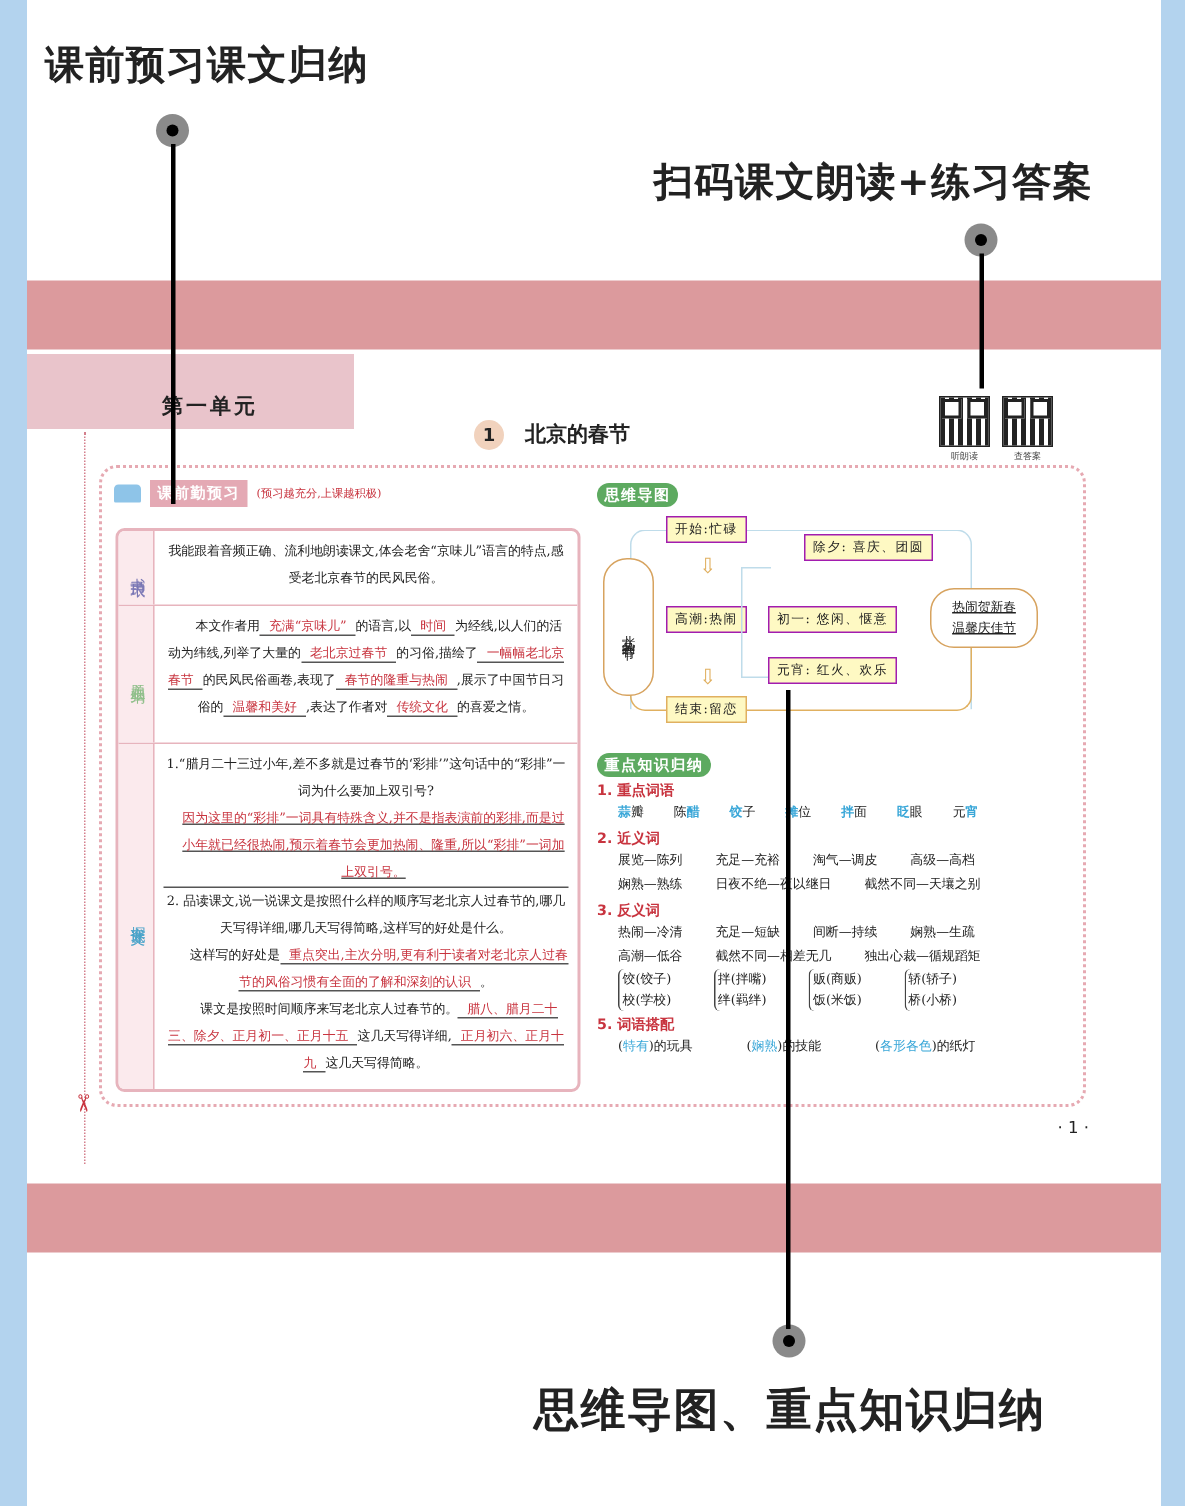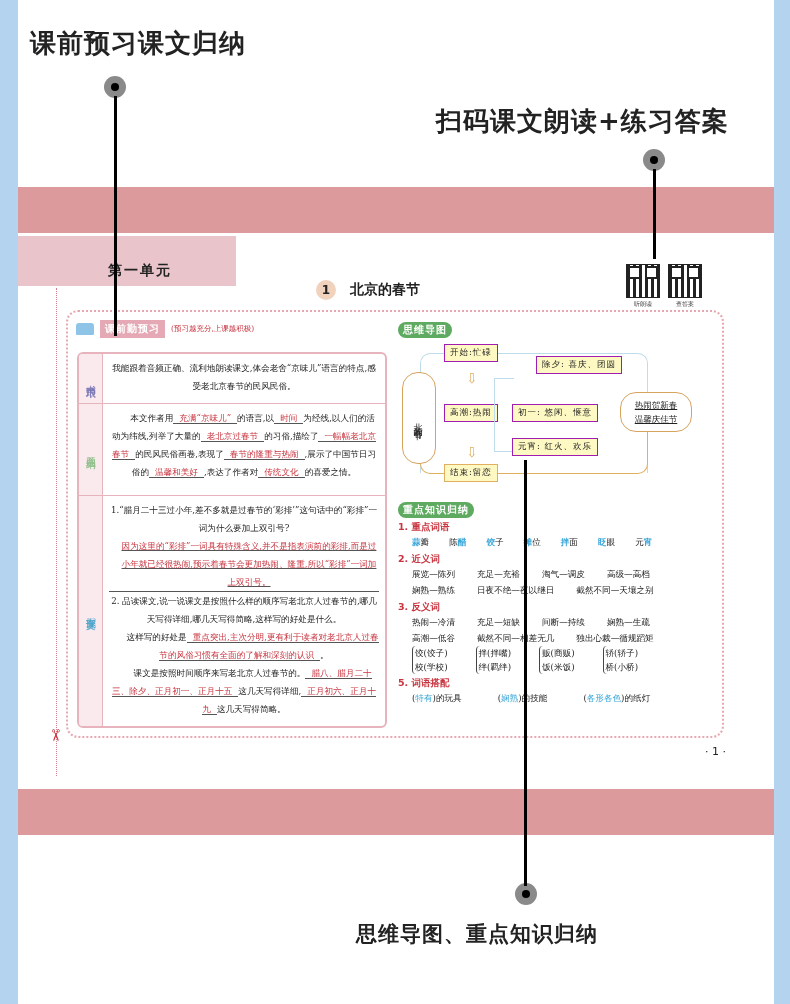--- a/index.html
+++ b/index.html
@@ -66,21 +66,21 @@
 <div class="callout-title" style="left:30px;top:26px;font-size:26px;">课前预习课文归纳</div>
 <div class="callout-dot" style="left:104px;top:76px;"></div>
 <div class="callout-line" style="left:114px;top:96px;height:240px;"></div>
 
 <div class="callout-title" style="left:436px;top:104px;font-size:26px;">扫码课文朗读+练习答案</div>
 <div class="callout-dot" style="left:643px;top:149px;"></div>
 <div class="callout-line" style="left:653px;top:169px;height:90px;"></div>
 
 <div class="callout-line" style="left:524px;top:460px;height:426px;"></div>
 <div class="callout-dot" style="left:515px;top:883px;"></div>
-<div class="callout-title" style="left:356px;top:920px;font-size:21px;font-family:Liberation Mono, monospace;">思维导图、重点知识归纳</div>
+<div class="callout-title" style="left:356px;top:920px;font-size:30px;font-family:Liberation Mono, monospace;">思维导图、重点知识归纳</div>
 
 <div class="band" style="top:187px;height:46px;"></div>
 <div class="band" style="top:789px;height:46px;"></div>
 <div class="unit-tab"></div>
 <div class="unit-label">第一单元</div>
 
 <div class="lesson-title">
   <div class="lesson-num">1</div>
   <div class="lesson-name">北京的春节</div>
 </div>

